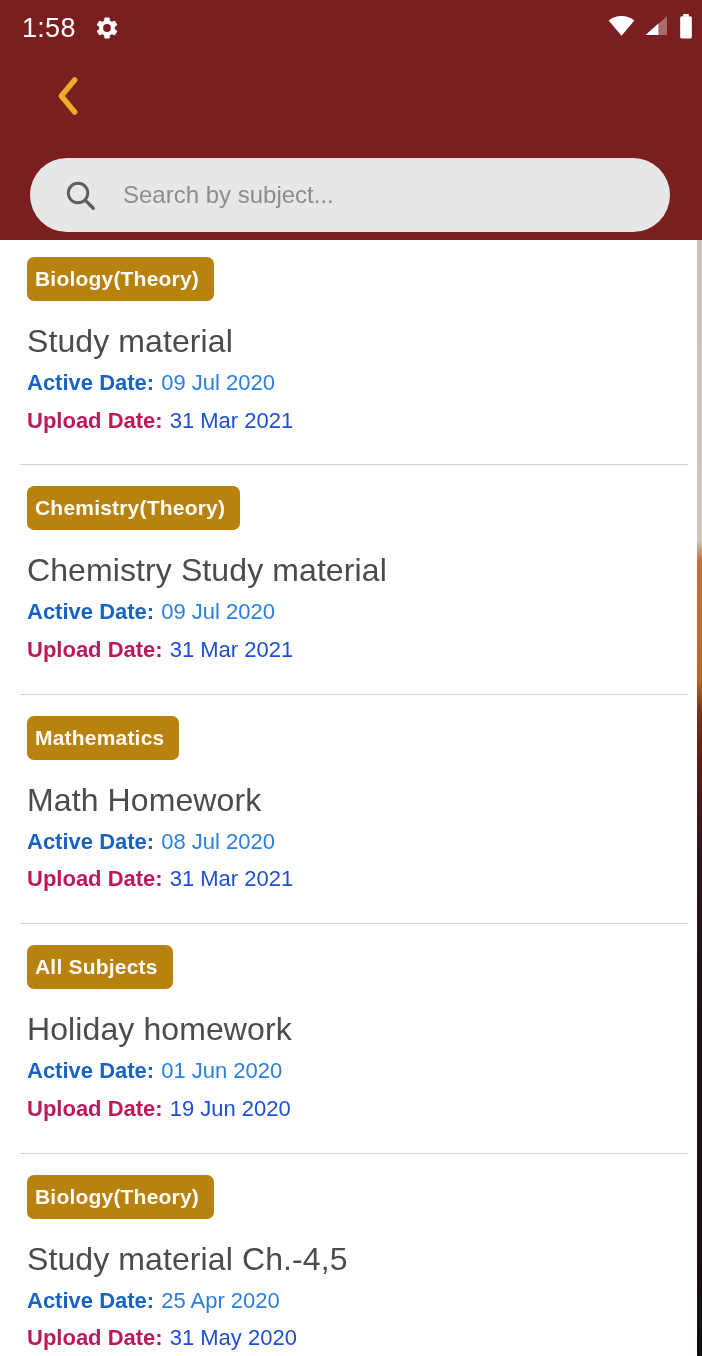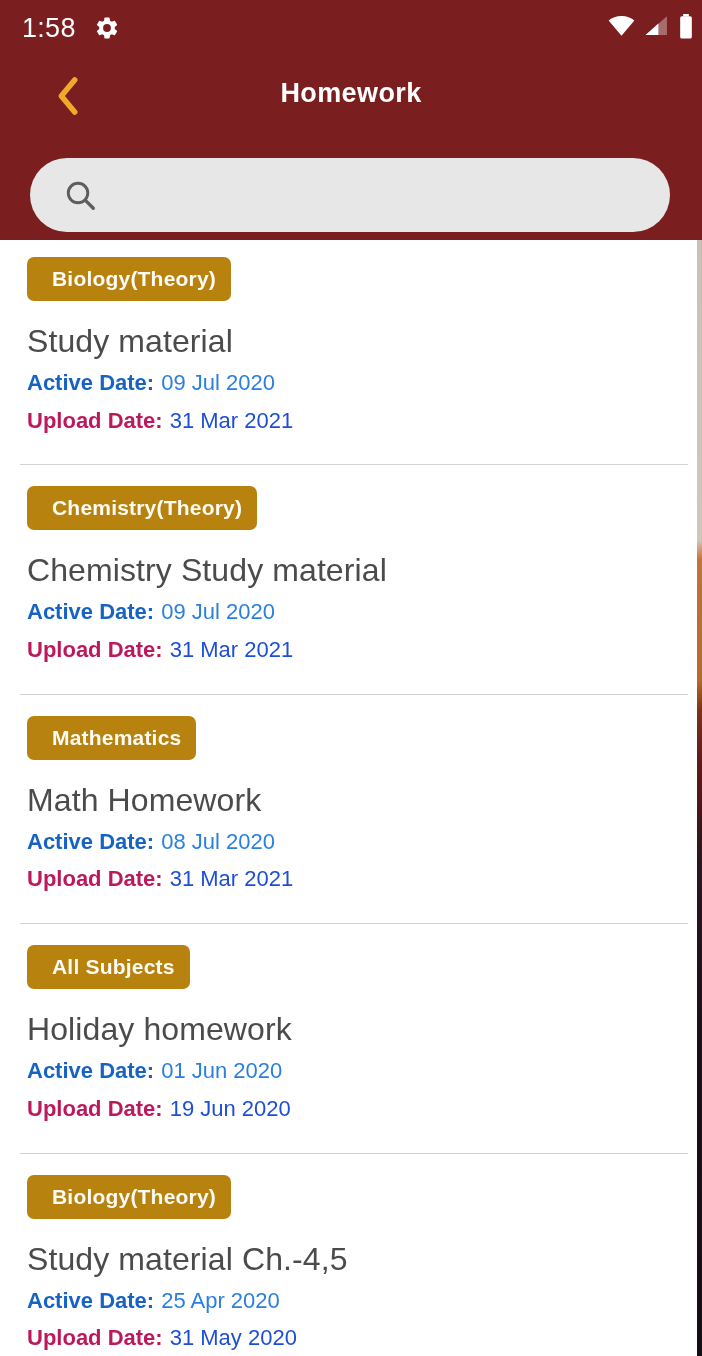--- a/index.html
+++ b/index.html
@@ -133,21 +133,21 @@
     background: #d2d2d2;
     margin: 0 14px 0 20px;
   }
   .subject-badge {
     display: inline-block;
     background: #b8820f;
     color: #fdfbf5;
     font-size: 21px;
     font-weight: 700;
     border-radius: 7px;
-    padding: 11px 15px 12px 25px;
+    padding: 11px 15px 12px 8px;
     letter-spacing: .2px;
     line-height: 1;
   }
   .homework-title {
     margin-top: 22px;
     font-size: 32px;
     color: #4b4b4b;
     font-weight: 400;
     letter-spacing: .1px;
   }
@@ -202,29 +202,29 @@
 <div id="app-bar">
 
   <div id="back-button">
     <span>
       <svg width="26" height="40" viewBox="0 0 18 30" aria-hidden="true">
         <path d="M14 3 4 15l10 12" fill="none" stroke="#f0a92a" stroke-width="4.2" stroke-linecap="round" stroke-linejoin="round"></path>
       </svg>
     </span>
   </div>
 
-  <div id="page-title">Homework</div>
 
   <div id="search-bar">
     <span id="search-icon">
       <svg width="33" height="33" viewBox="0 0 24 24" aria-hidden="true">
         <circle cx="10.2" cy="10.2" r="7.1" fill="none" stroke="#5d5d5d" stroke-width="2.1"></circle>
         <path d="M15.6 15.6 21.3 21.3" stroke="#5d5d5d" stroke-width="2.4" stroke-linecap="round"></path>
       </svg>
     </span>
+    <input id="search-input" type="text" placeholder="Search by subject..." style="">
   </div>
 </div>
 
 <div id="homework-list">
     <div class="homework-row">
       <div class="row-body"><span class="subject-badge">Biology(Theory)</span><div class="homework-title">Study material</div><div class="date-line"><span class="date-label active-label">Active Date:</span><span class="date-value active-value">09 Jul 2020</span></div><div class="date-line"><span class="date-label upload-label">Upload Date:</span><span class="date-value upload-value">31 Mar 2021</span></div></div>
     </div>
     <div class="row-divider"></div>
     <div class="row-top-pad"></div>
     <div class="homework-row">

